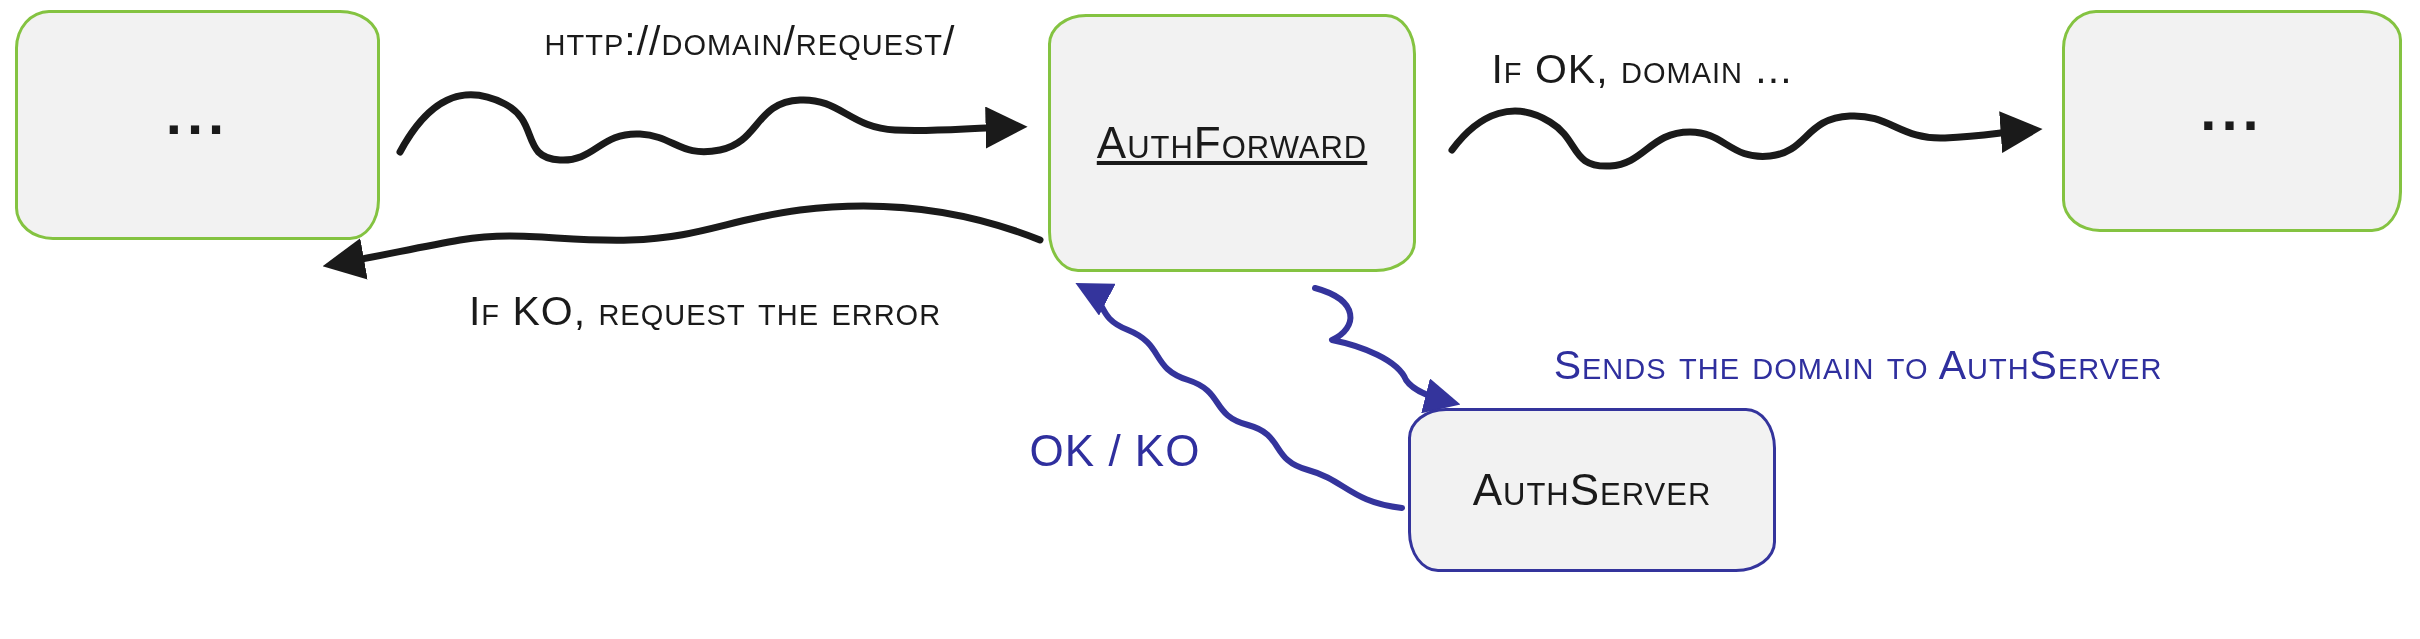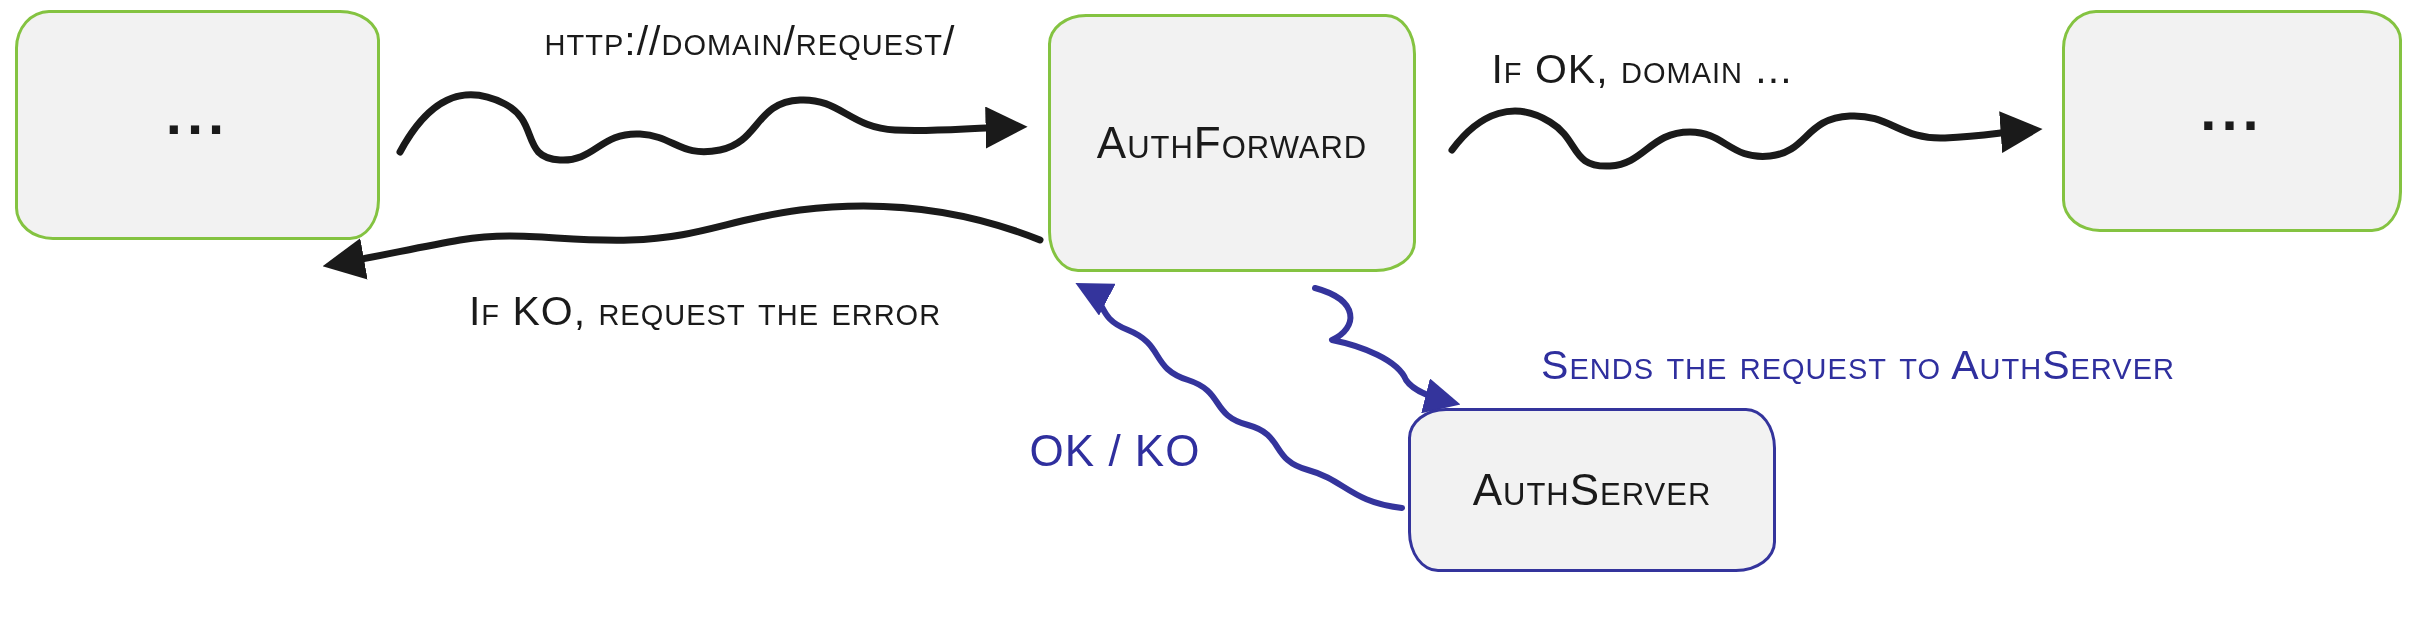--- a/index.html
+++ b/index.html
@@ -108,35 +108,35 @@
              C 1270 460, 1285 435, 1248 425
              C 1210 415, 1225 392, 1188 380
              C 1150 368, 1165 345, 1128 330
              C 1095 317, 1108 300, 1085 288"></path>
   </svg>
 
   <div class="node sketch-a" style="left:15px; top:10px; width:365px; height:230px;">
     <span class="dots">...</span>
   </div>
 
-  <div class="node sketch-b" style="left:1048px; top:14px; width:368px; height:258px;">
+  <div class="node sketch-b" style="left:1048px; top:14px; width:368px; height:258px;text-decoration:underline;">
     <span>AuthForward</span>
   </div>
 
   <div class="node sketch-a" style="left:2062px; top:10px; width:340px; height:222px;">
     <span class="dots">...</span>
   </div>
 
   <div class="node sketch-b blue-node" style="left:1408px; top:408px; width:368px; height:164px;">
     <span>AuthServer</span>
   </div>
 
   <div class="edge-label" style="left:470px; top:18px; width:560px;">http://domain/request/</div>
 
   <div class="edge-label" style="left:1452px; top:46px; width:380px;">If OK, domain ...</div>
 
   <div class="edge-label" style="left:430px; top:288px; width:550px;">If KO, request the error</div>
 
-  <div class="edge-label blue" style="left:1478px; top:342px; width:760px;">Sends the request to AuthServer</div>
+  <div class="edge-label blue" style="left:1478px; top:342px; width:760px;">Sends the domain to AuthServer</div>
 
   <div class="edge-label blue" style="left:1020px; top:426px; width:190px; font-size:44px;">OK / KO</div>
 
 </div>
 
 </body></html>

